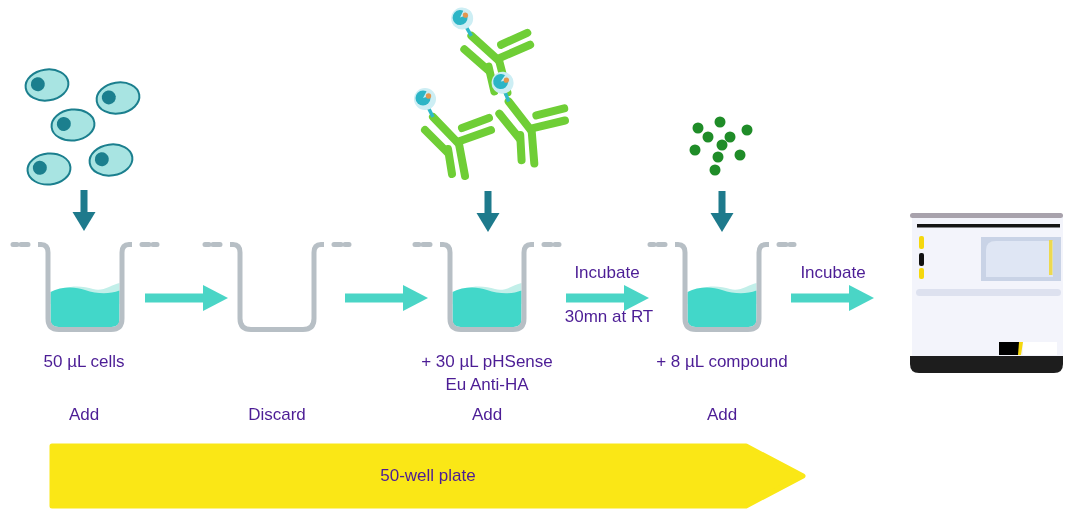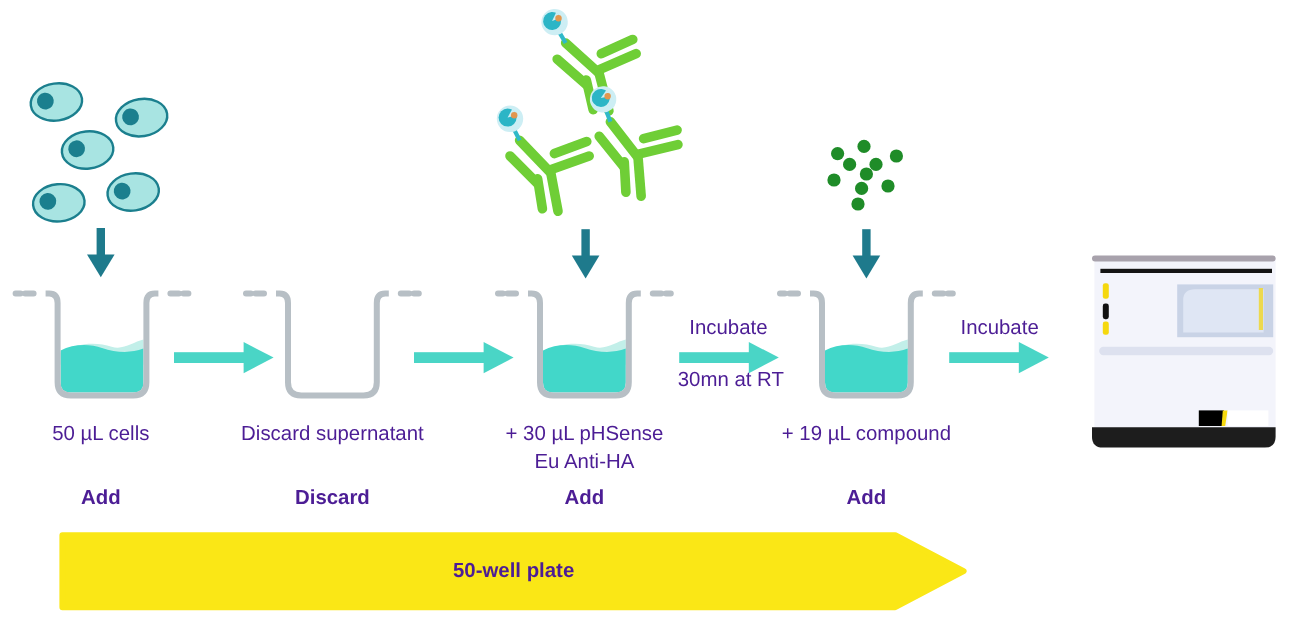--- a/index.html
+++ b/index.html
@@ -12,21 +12,21 @@
   }
   .canvas svg{position:absolute;left:0;top:0;}
   .lbl{
     position:absolute;
     transform:translateX(-50%);
     white-space:nowrap;
     font-size:17px;
     color:#4c1d95;
     line-height:21px;
   }
-  .lbl.bold{font-weight:700;}
+  .lbl.bold{font-weight:400;}
 </style>
 </head>
 <body>
 
 <div class="canvas">
 
   <svg width="1080" height="521" viewBox="0 0 1080 521">
     <defs>
 
       <g id="well-shape">
@@ -136,24 +136,23 @@
       <rect x="999" y="342" width="21" height="13" fill="#000000"></rect>
       <polygon points="1019,342 1023,342 1021,355 1018,355" fill="#F5D80E"></polygon>
       <rect x="1023" y="342" width="34" height="13" fill="#ffffff"></rect>
       <path d="M 910,356 H 1063 V 364 Q 1063,373 1054,373 H 919 Q 910,373 910,364 Z" fill="#1D1D1D"></path>
     </g>
 
     <path d="M 52,446 L 746,446 L 803,476 L 746,506 L 52,506 Z" fill="#FAE716" stroke="#FAE716" stroke-width="5" stroke-linejoin="round"></path>
   </svg>
 
   <div class="lbl" style="left:84px;top:351px">50 µL cells</div>
-  <div class="lbl" style="left:277px;top:351px">Discard supernatant</div>
   <div class="lbl" style="left:487px;top:351px">+ 30 µL pHSense</div>
   <div class="lbl" style="left:487px;top:374px">Eu Anti-HA</div>
-  <div class="lbl" style="left:722px;top:351px">+ 19 µL compound</div>
+  <div class="lbl" style="left:722px;top:351px">+ 8 µL compound</div>
 
   <div class="lbl bold" style="left:84px;top:404px">Add</div>
   <div class="lbl bold" style="left:277px;top:404px">Discard</div>
   <div class="lbl bold" style="left:487px;top:404px">Add</div>
   <div class="lbl bold" style="left:722px;top:404px">Add</div>
 
   <div class="lbl" style="left:607px;top:262px">Incubate</div>
   <div class="lbl" style="left:609px;top:306px">30mn at RT</div>
   <div class="lbl" style="left:833px;top:262px">Incubate</div>
 

